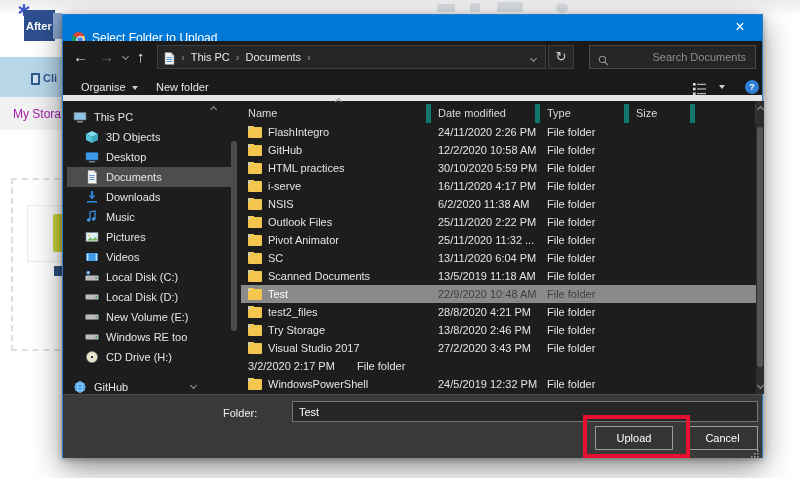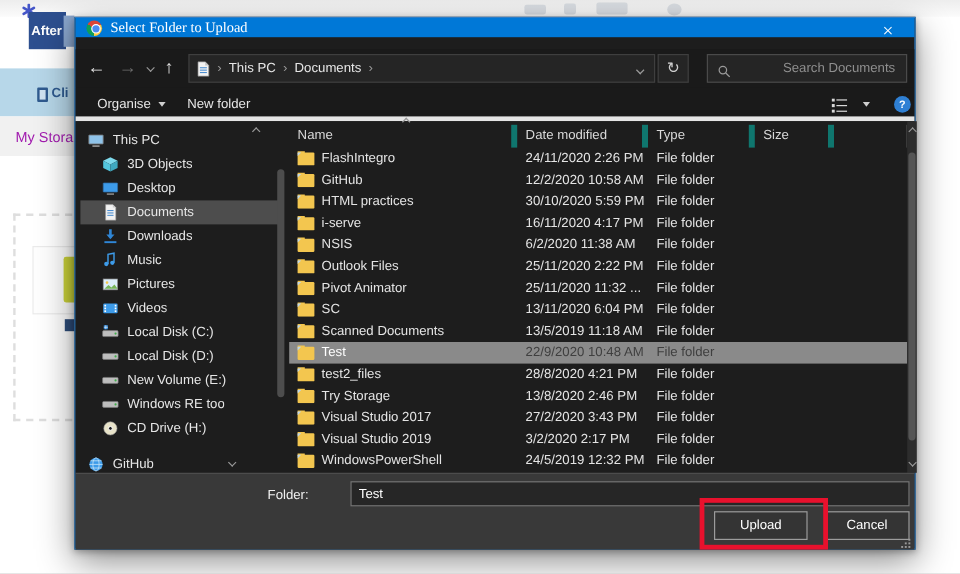--- a/index.html
+++ b/index.html
@@ -28,22 +28,22 @@
   .bg-card { position:absolute; left:27px; top:205px; width:40px; height:57px;
     background:#fefefe; border:1px solid #ebebeb; }
   .bg-folder-tile { position:absolute; left:53px; top:214px; width:12px; height:38px;
     background:#ccd43a; border-radius:2px; }
   .bg-mini-icon { position:absolute; left:54px; top:266px; width:9px; height:10px; background:#2e4d7b; }
 
   
   .dialog { position:absolute; left:62px; top:14px; width:701px; height:444px;
     background:#1d1d1d; border:1px solid #2a7cc7;
     box-shadow:0 10px 28px rgba(0,0,0,.45), 0 2px 6px rgba(0,0,0,.3); z-index:10; }
-  .titlebar { position:absolute; left:0; top:0; width:100%; height:16px;
-    background:var(--titlebar,#0078d7); display:flex; align-items:center;font-family:Liberation Serif, serif; }
+  .titlebar { position:absolute; left:0; top:0; width:100%; height:30px;
+    background:var(--titlebar,#0078d7); display:flex; align-items:flex-end; }
   .chrome-ic { width:13px; height:13px; border-radius:50%; margin-left:9px; position:relative;
     background:conic-gradient(from -60deg,#db4437 0 120deg,#ffcd40 0 240deg,#0f9d58 0 360deg); }
   .chrome-ic::after { content:""; position:absolute; left:3.5px; top:3.5px; width:6px; height:6px;
     border-radius:50%; background:#4a8af4; border:1px solid #fff; }
   .title-text { color:#fff; font-size:12px; margin-left:7px; }
   .close-btn { position:absolute; right:0; top:0; width:44px; height:26px; color:#fff;
     font-size:16px; line-height:24px; text-align:center; }
 
   .navrow { position:absolute; left:0; top:26px; width:100%; height:32px; background:#1a1a1a; }
   .navg { position:absolute; top:0; height:32px; line-height:32px; font-size:15px; color:#e8e8e8; }
@@ -61,21 +61,21 @@
     background:#252525; border:1px solid #3f3f3f; color:#cfcfcf; font-size:13px;
     text-align:center; line-height:22px; }
   .searchbox { position:absolute; left:526px; top:4px; width:167px; height:24px;
     background:#252525; border:1px solid #4a4a4a; display:flex; align-items:center; }
   .search-ic { width:11px; height:11px; margin:0 7px 0 8px; flex:none; }
   .searchbox input { background:transparent; border:none; outline:none; color:#cfcfcf;
     font-size:11px; width:130px; font-family:inherit;text-align:right; }
   .searchbox input::placeholder { color:#8f8f8f; }
 
   .toolbar { position:absolute; left:0; top:58px; width:100%; height:28px; background:#1a1a1a;
-    border-bottom:4px solid #e5e5e5; }
+    border-bottom:6px solid #e5e5e5; }
   .tb-item { position:absolute; top:0; height:28px; line-height:28px; font-size:11px; color:#e6e6e6; }
   .tri-down { display:inline-block; border-left:3.5px solid transparent; border-right:3.5px solid transparent;
     border-top:4.5px solid #d0d0d0; vertical-align:middle; margin-left:6px; }
   .views-ic { position:absolute; left:630px; top:8px; width:13px; height:12px; }
   .views-tri { position:absolute; left:650px; top:12px; }
   .help-btn { position:absolute; left:682px; top:7px; width:14px; height:14px; border-radius:50%;
     background:var(--help-blue,#2f80d4); color:#fff; font-size:9px; font-weight:bold;
     text-align:center; line-height:14px; }
 
   .main { position:absolute; left:0; top:86px; width:100%; height:293px; background:#1d1d1d; }
@@ -472,24 +472,20 @@
             <div class="frow">
               <div class="fcell-name">
                 <span class="folder-ic"></span>
                 <span>Visual Studio 2017</span>
               </div>
               <div class="fcell-date">27/2/2020 3:43 PM</div>
               <div class="fcell-type">File folder</div>
               <div class="fcell-size"></div>
             </div>
             <div class="frow">
-              <div class="fcell-name">
-                <span class="folder-ic"></span>
-                <span>Visual Studio 2019</span>
-              </div>
               <div class="fcell-date">3/2/2020 2:17 PM</div>
               <div class="fcell-type">File folder</div>
               <div class="fcell-size"></div>
             </div>
             <div class="frow">
               <div class="fcell-name">
                 <span class="folder-ic"></span>
                 <span>WindowsPowerShell</span>
               </div>
               <div class="fcell-date">24/5/2019 12:32 PM</div>

